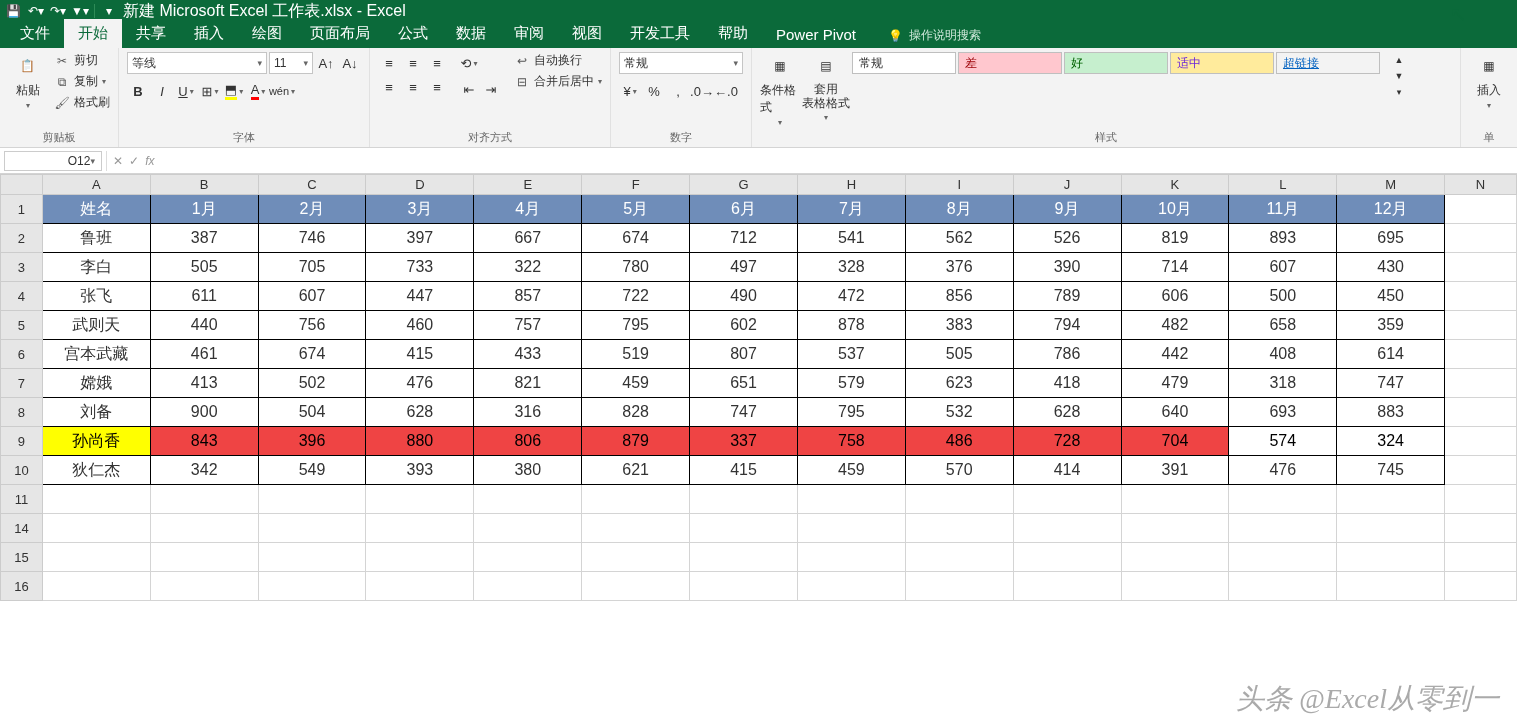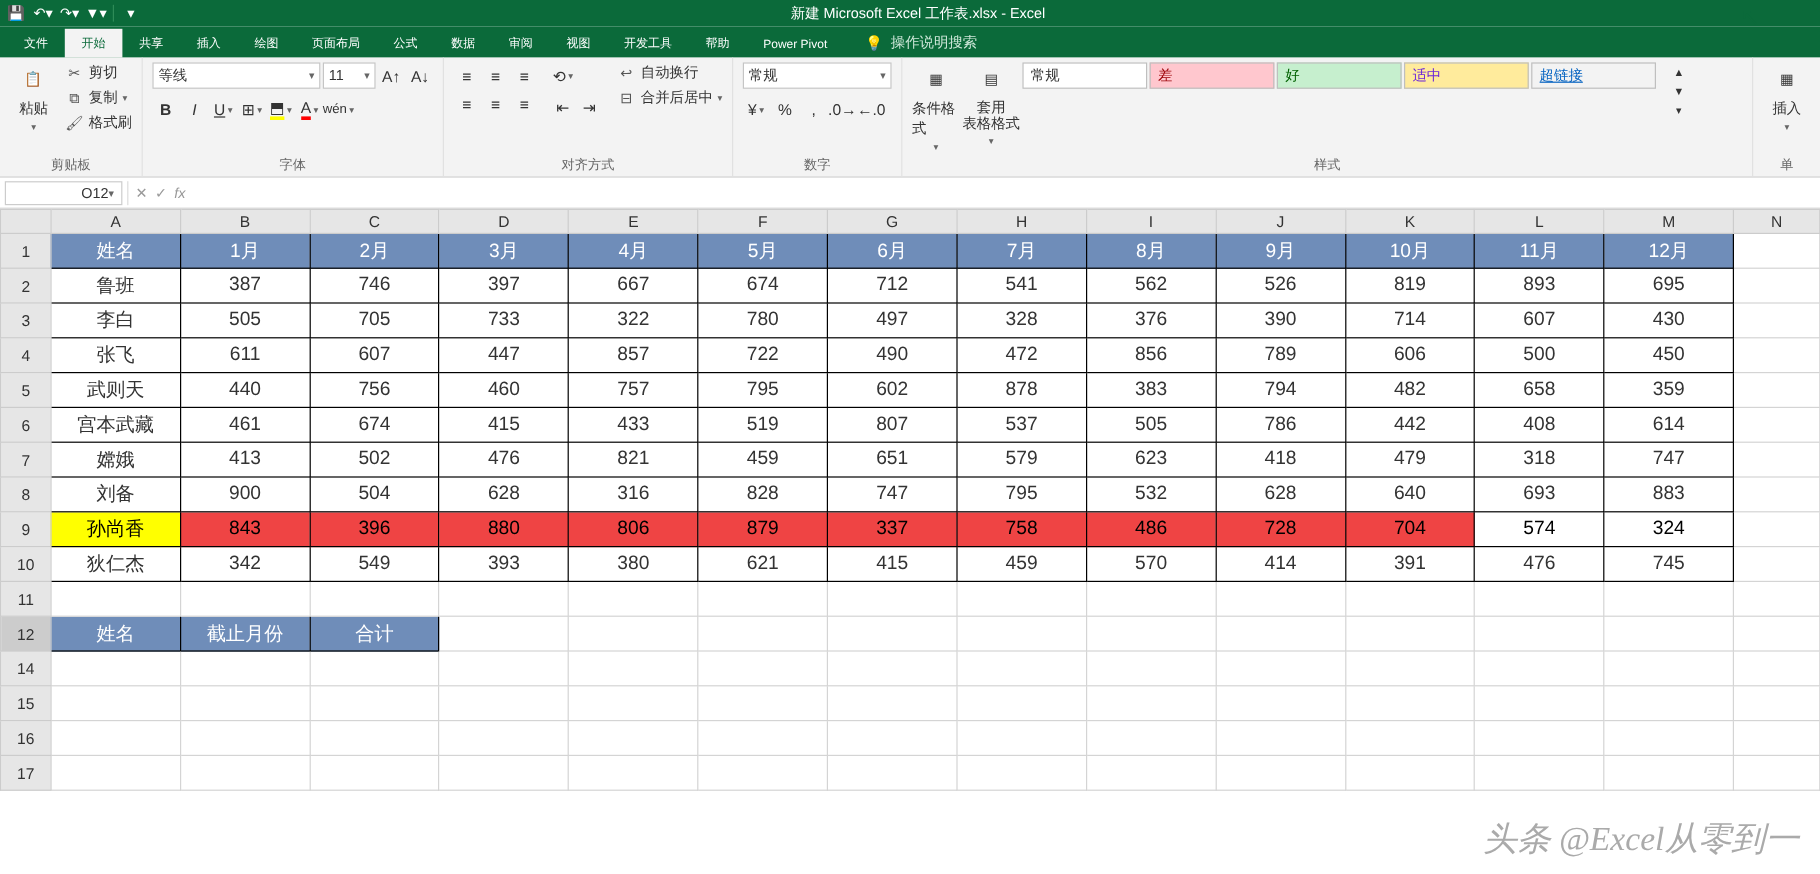--- a/index.html
+++ b/index.html
@@ -3,25 +3,25 @@
 <meta charset="utf-8">
 <style>
   * { box-sizing: border-box; margin: 0; padding: 0; font-family: "Microsoft YaHei", "等线", sans-serif; }
   body { background: #fff; width: 1517px; height: 728px; overflow: hidden; font-size: 12px; color: #333; }
 
   
   .titlebar { height: 22px; background: #0b6a3a; display:flex; align-items:center; color:#fff; font-size:12px; }
   .qat { display:flex; gap:2px; padding:0 4px; align-items:center; height:100%; }
   .qat .icon { width:20px; height:18px; display:flex; align-items:center; justify-content:center; color:#fff; font-size:12px; }
   .qat .sep { width:1px; height:14px; background:#2e8b57; margin:0 2px; }
-  .title-text { flex:1; text-align:center; font-size:12px; color:#fff; }
+  .title-text { flex:1; font-size:16px; color:#fff; }
 
   
   .tabs { height:26px; background:#0b6a3a; display:flex; align-items:flex-end; padding-left:6px; gap:0; }
-  .tab { padding:5px 14px; color:#fff; font-size:10px; cursor:pointer; }
+  .tab { padding:5px 14px; color:#fff; font-size:15px; cursor:pointer; }
   .tab.active { background:#f3f3f3; color:#0b6a3a; }
   .tell-me { margin-left:10px; display:flex; align-items:center; color:#cfe8da; font-size:12px; gap:6px; padding:4px 8px; }
 
   
   .ribbon { height:100px; background:#f3f3f3; border-bottom:1px solid #d4d4d4; display:flex; }
   .group { border-right:1px solid #e1e1e1; padding:4px 8px 2px 8px; display:flex; flex-direction:column; }
   .group-body { flex:1; display:flex; align-items:flex-start; gap:6px; }
   .group-label { text-align:center; font-size:11px; color:#666; padding-top:2px; position:relative; }
   .btn-big { width:40px; display:flex; flex-direction:column; align-items:center; gap:2px; font-size:12px; cursor:pointer; }
   .btn-big .ic { width:26px; height:28px; display:flex; align-items:center; justify-content:center; }
@@ -477,37 +477,20 @@
           <td class="cell"></td>
           <td class="cell"></td>
           <td class="cell"></td>
           <td class="cell"></td>
           <td class="cell"></td>
           <td class="cell"></td>
           <td class="cell"></td>
           <td class="cell"></td>
           <td class="cell"></td>
         </tr>
-        <tr class="r12">
-          <td class="rowhdr">12</td>
-          <td class="cell hcell db">姓名</td>
-          <td class="cell hcell db">截止月份</td>
-          <td class="cell hcell db">合计</td>
-          <td class="cell"></td>
-          <td class="cell"></td>
-          <td class="cell"></td>
-          <td class="cell"></td>
-          <td class="cell"></td>
-          <td class="cell"></td>
-          <td class="cell"></td>
-          <td class="cell"></td>
-          <td class="cell"></td>
-          <td class="cell"></td>
-          <td class="cell"></td>
-        </tr>
         <tr class="">
           <td class="rowhdr">14</td>
           <td class="cell"></td>
           <td class="cell"></td>
           <td class="cell"></td>
           <td class="cell"></td>
           <td class="cell"></td>
           <td class="cell"></td>
           <td class="cell"></td>
           <td class="cell"></td>
@@ -530,37 +513,20 @@
           <td class="cell"></td>
           <td class="cell"></td>
           <td class="cell"></td>
           <td class="cell"></td>
           <td class="cell"></td>
           <td class="cell"></td>
           <td class="cell"></td>
         </tr>
         <tr class="">
           <td class="rowhdr">16</td>
-          <td class="cell"></td>
-          <td class="cell"></td>
-          <td class="cell"></td>
-          <td class="cell"></td>
-          <td class="cell"></td>
-          <td class="cell"></td>
-          <td class="cell"></td>
-          <td class="cell"></td>
-          <td class="cell"></td>
-          <td class="cell"></td>
-          <td class="cell"></td>
-          <td class="cell"></td>
-          <td class="cell"></td>
-          <td class="cell"></td>
-        </tr>
-        <tr class="">
-          <td class="rowhdr">17</td>
           <td class="cell"></td>
           <td class="cell"></td>
           <td class="cell"></td>
           <td class="cell"></td>
           <td class="cell"></td>
           <td class="cell"></td>
           <td class="cell"></td>
           <td class="cell"></td>
           <td class="cell"></td>
           <td class="cell"></td>

